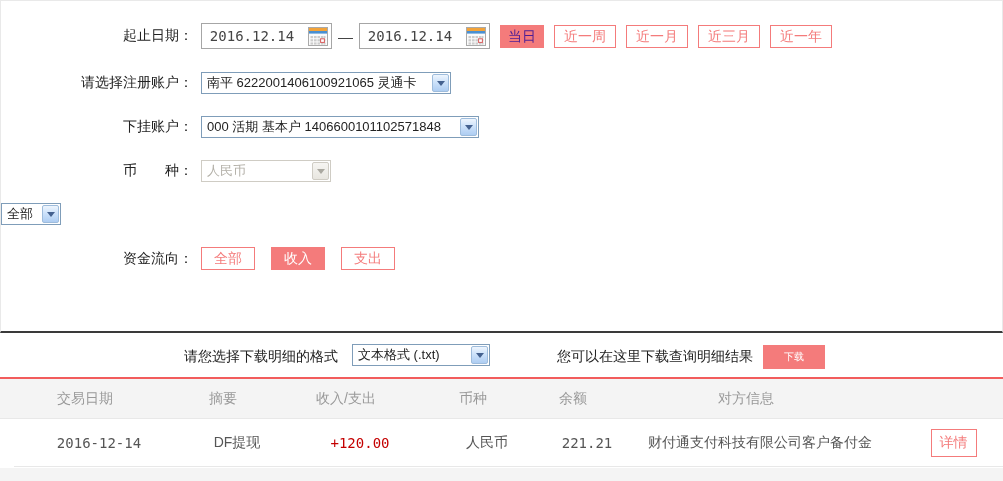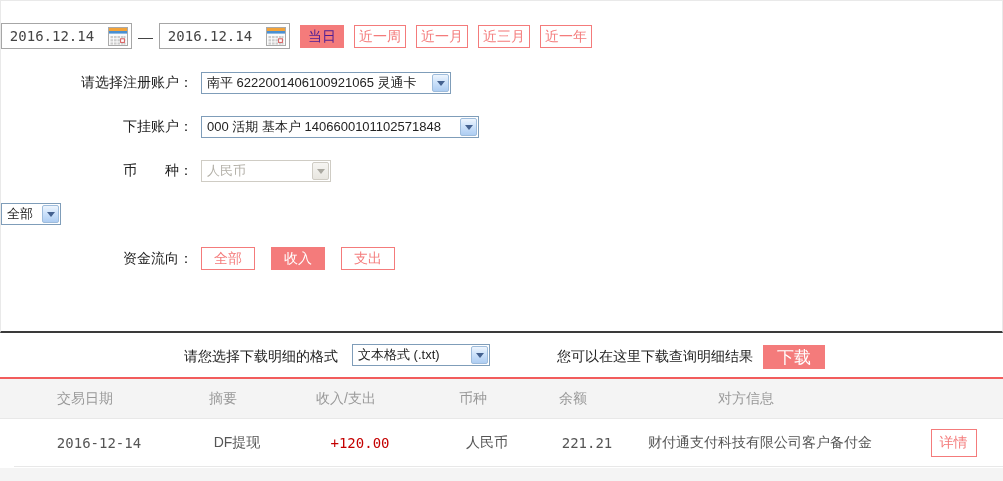--- a/index.html
+++ b/index.html
@@ -24,21 +24,21 @@
     background:#fff; display:flex; align-items:center;
   }
   .date-box input {
     border:none; outline:none; width:100px; text-align:center;
     font-family:"DejaVu Sans Mono", monospace; font-size:14px; color:#444; background:transparent;
   }
   .cal-icon { position:absolute; right:3px; top:3px; width:20px; height:19px; cursor:pointer; }
   .dash { margin:0 6px; color:#444; font-size:15px; }
   
   .qbtn {
-    margin-left:10px; height:23px; padding:0 4px; font-size:14px; line-height:21px;
+    margin-left:10px; height:23px; padding:0 9px; font-size:14px; line-height:21px;
     background:#fff; border:1px solid #f47b7b; color:#f47b7b; cursor:pointer;
   }
   .qbtn.filled { background:#f47b7b; color:#4c1d95; border-color:#f47b7b; padding:0 7px; }
   
   .xsel {
     height:22px; border:1px solid #7f9db9; background:#fff;
     display:flex; align-items:center; justify-content:space-between;
     font-size:13px; color:#222; padding-left:5px; cursor:pointer;
   }
   .xsel .arrow-btn {
@@ -60,21 +60,21 @@
     position:absolute; left:459px; top:289px; width:85px; height:27px;
     background:#f47b7b; color:#fff; border:none; font-size:14px; cursor:pointer;
     font-family:"Liberation Sans", sans-serif;
   }
   
   .dl-label { position:absolute; left:184px; top:348px; font-size:14px; color:#222; }
   .dl-select { position:absolute; left:352px; top:344px; width:138px; }
   .dl-hint { position:absolute; left:557px; top:348px; font-size:14px; color:#222; }
   .dl-btn {
     position:absolute; left:763px; top:345px; width:62px; height:24px;
-    background:#f47b7b; color:#fff; border:none; font-size:17px; cursor:pointer;
+    background:#f47b7b; color:#fff; border:none; font-size:10px; cursor:pointer;
     font-family:"Liberation Sans", sans-serif;
   }
   .red-line { position:absolute; left:0; top:377px; width:1003px; height:2px; background:#f25c5c; }
   
   .thead {
     position:absolute; left:0; top:379px; width:1003px; height:40px;
     background:#f4f4f4; display:flex; align-items:center;
     font-size:14px; color:#999; border-bottom:1px solid #e8e8e8;
   }
   .trow {
@@ -95,20 +95,21 @@
   .foot-band { position:absolute; left:0; top:468px; width:1003px; height:13px; background:#f4f4f4; }
 </style>
 </head>
 <body>
 
 <div class="page">
 
   <div class="panel">
 
     <div class="form-row" style="top:22px;">
+      <div class="f-label">起止日期：</div>
       <div class="date-box">
         <input type="text" value="2016.12.14" style="">
         <svg class="cal-icon" viewBox="0 0 20 19">
           <rect x="0.5" y="0.5" width="19" height="18" fill="#fbfbfb" stroke="#aaaaaa"></rect>
           <rect x="1" y="1" width="18" height="3" fill="#f2a33a"></rect>
           <rect x="1" y="4" width="18" height="2.6" fill="#4a90d2"></rect>
           <g fill="#cccccc">
             <rect x="2.5" y="9" width="2.6" height="2.2"></rect>
               <rect x="6" y="9" width="2.6" height="2.2"></rect>
               <rect x="9.5" y="9" width="2.6" height="2.2"></rect>

